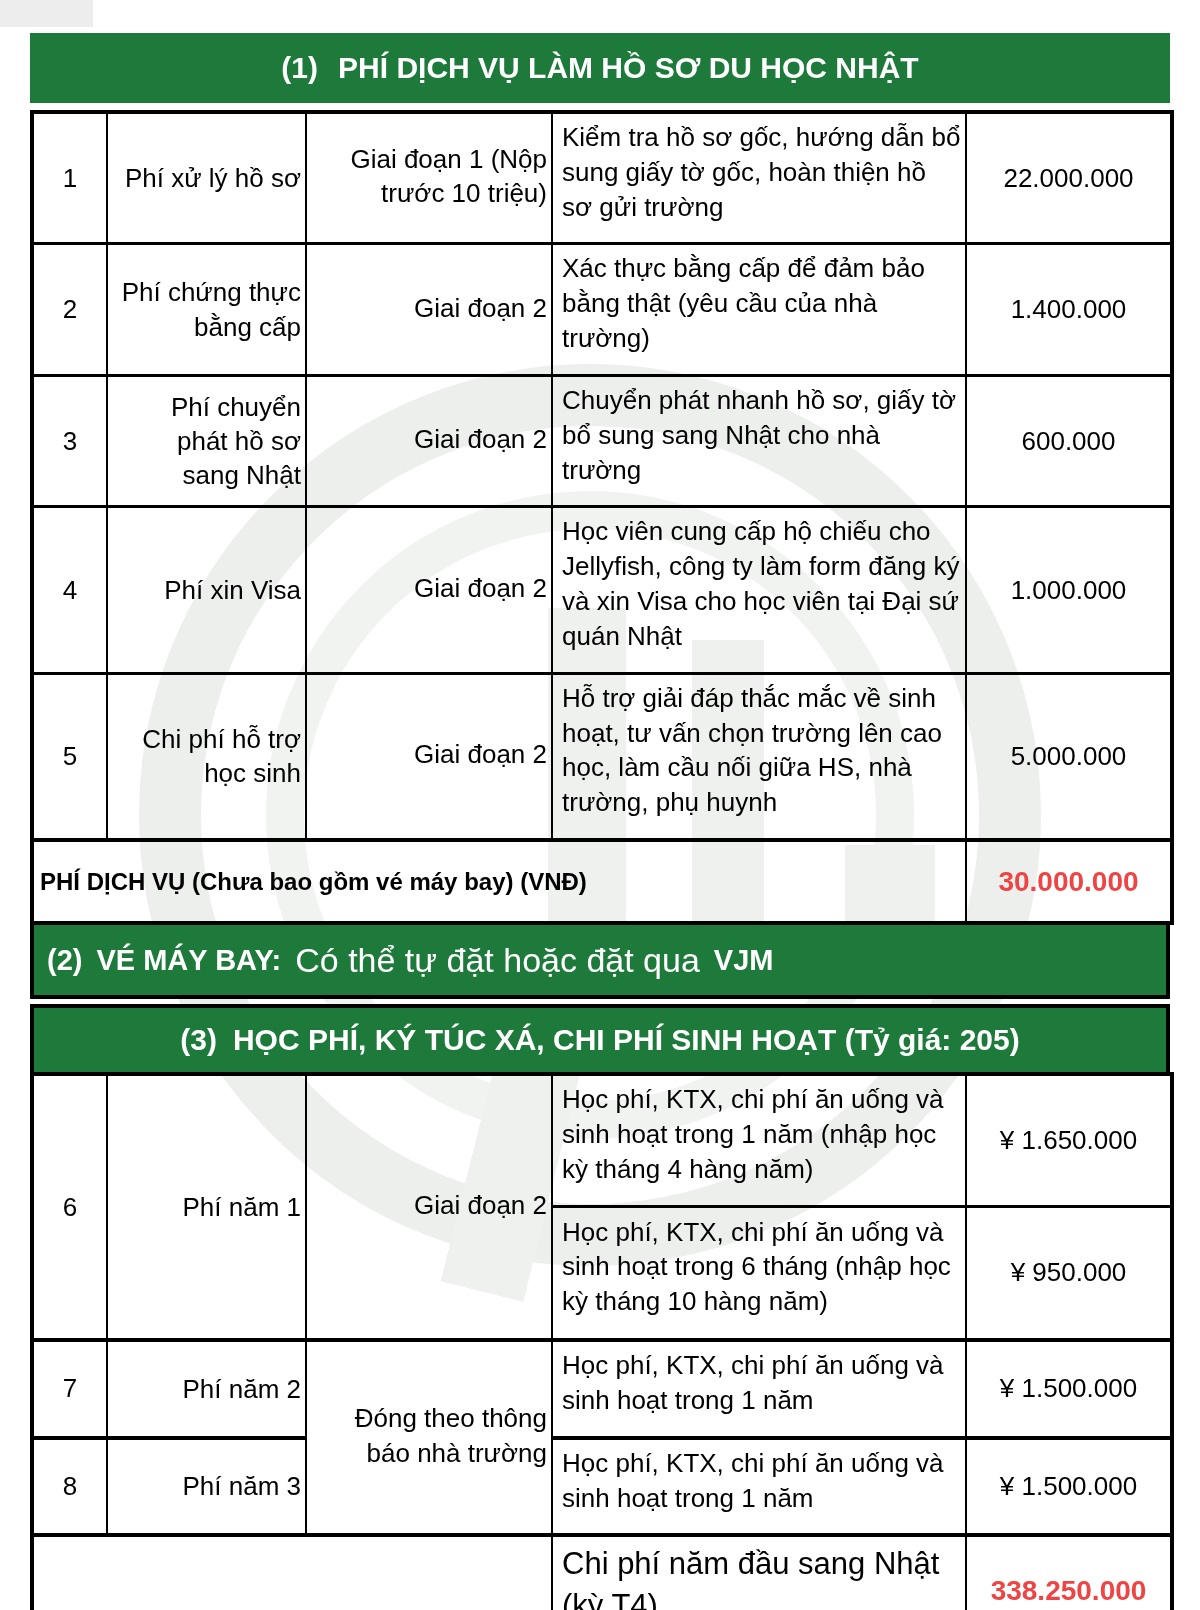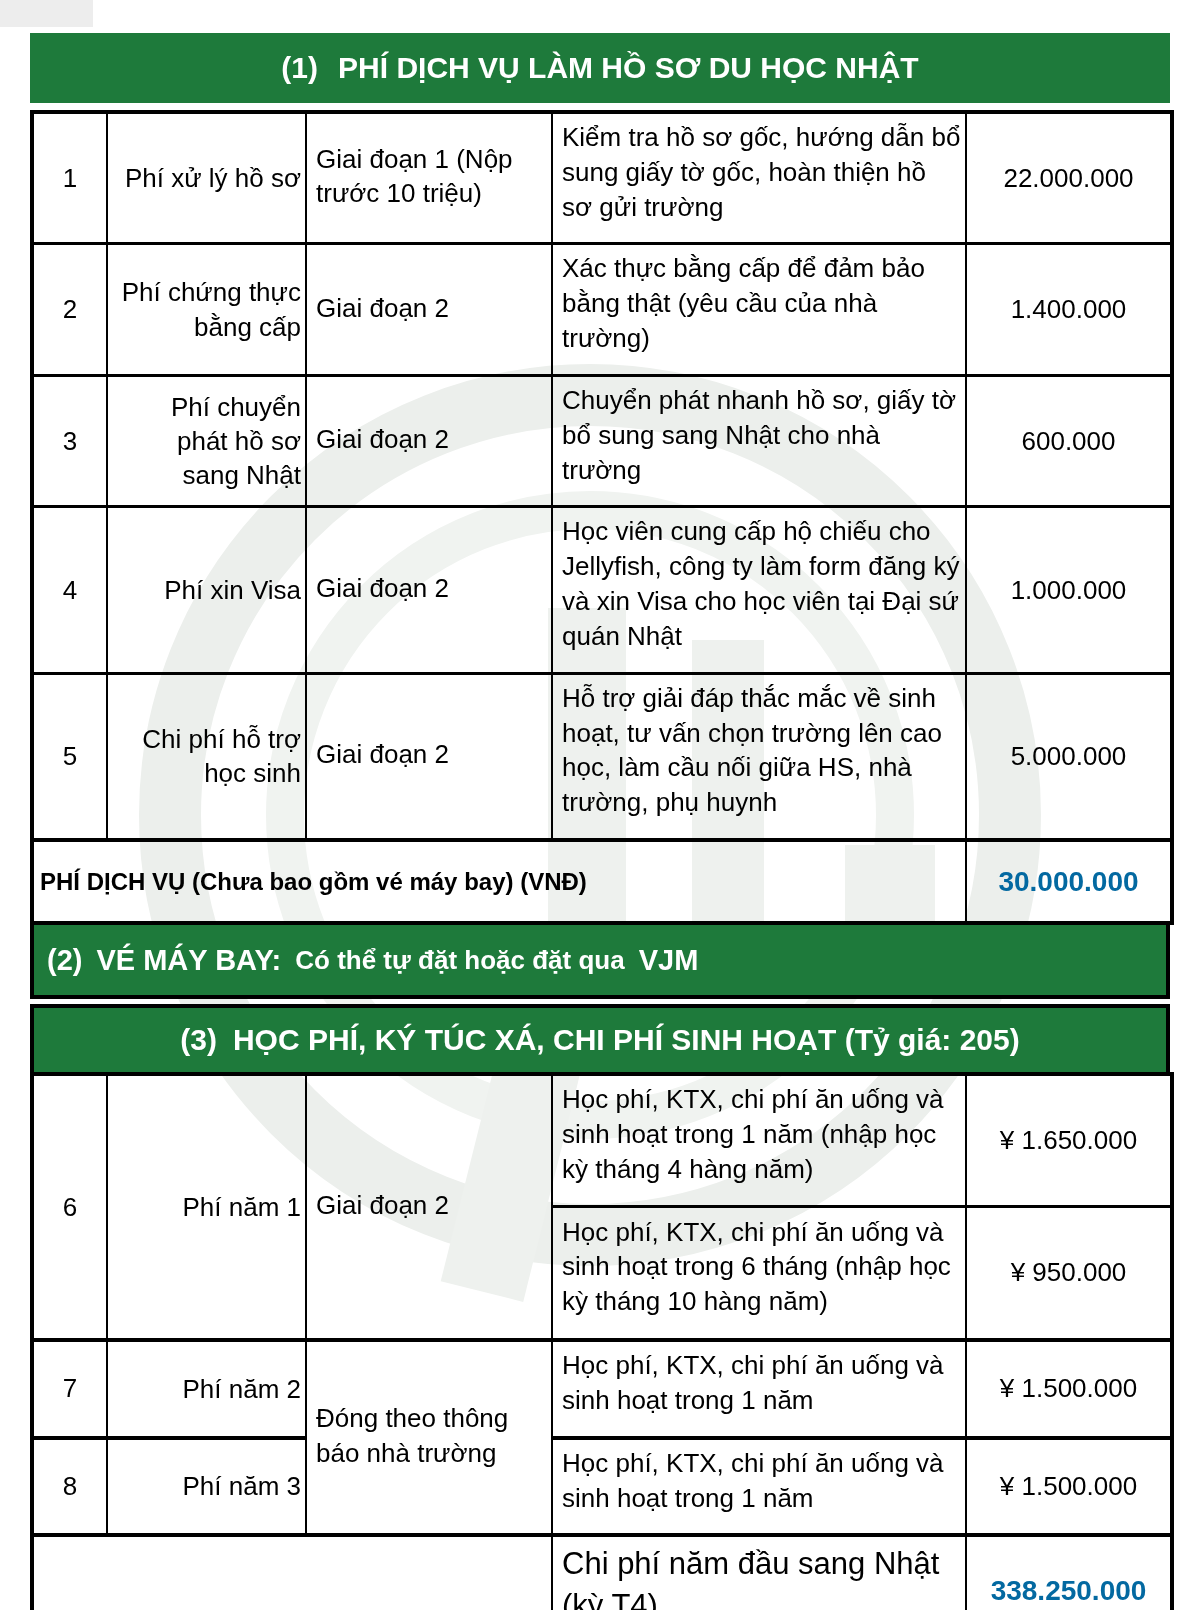--- a/index.html
+++ b/index.html
@@ -10,38 +10,38 @@
   .watermark { position:absolute; left:0; top:0; z-index:0; }
   .corner-artifact { position:absolute; left:0; top:0; width:93px; height:27px; background:#ededed; z-index:0; }
   .content { position:absolute; left:30px; top:33px; width:1140px; z-index:1; }
 
   .band {
     box-sizing:border-box; background:#1e7a3b; color:#ffffff; font-weight:bold;
     display:flex; align-items:center; width:1140px;
   }
   .band1 { height:70px; justify-content:center; gap:20px; font-size:30px; margin-bottom:7px; }
   .band2 { height:74px; border:4px solid #000; border-top:none; padding-left:13px; gap:14px; font-size:29px; }
-  .band2 .regular { font-weight:bold; font-size:26px; }
+  .band2 .regular { font-weight:normal; font-size:34px; }
   .band3 { height:68px; border:4px solid #000; border-bottom:none; margin-top:5px; justify-content:center; gap:16px; font-size:30px; }
 
   table { width:1140px; border-collapse:collapse; table-layout:fixed; background:transparent; }
   table.t1, table.t2 { border:4px solid #000; }
   th, td { border:2px solid #000; border-top-width:3px; border-bottom-width:3px; vertical-align:middle; color:#000; }
   th { font-weight:bold; font-size:28px; text-align:center; white-space:pre-line; line-height:1.25; }
   td { font-size:26px; }
   tr.sep > th, tr.sep > td { border-top-width:4px; }
   .c-stt  { text-align:center; }
   .c-fee  { text-align:right; padding:4px 4px 4px 9px; line-height:1.32; }
-  .c-time { text-align:left; padding:4px 4px 8px 9px; line-height:1.32; }
+  .c-time { text-align:right; padding:4px 4px 8px 9px; line-height:1.32; }
   .c-detail { text-align:left; padding:6px 4px 18px 9px; line-height:1.34; }
   .c-cost { text-align:center;margin-left:41px; }
   .svc-label { font-weight:bold; font-size:24px; text-align:left; padding-left:6px; }
   .total-label { font-weight:bold; font-size:28px; text-align:left; padding-left:5px; }
   .bold-detail { font-weight:normal; font-size:31px; }
-  .red { color:#0369a1; font-weight:bold; font-size:28px; }
+  .red { color:#ef4444; font-weight:bold; font-size:28px; }
 </style>
 </head>
 <body>
 
 <div class="page">
 
   <div class="corner-artifact"></div>
 
   <svg class="watermark" width="1200" height="1610" viewBox="0 0 1200 1610">
     <circle cx="590" cy="815" r="420" fill="none" stroke="#ecefec" stroke-width="62"></circle>

